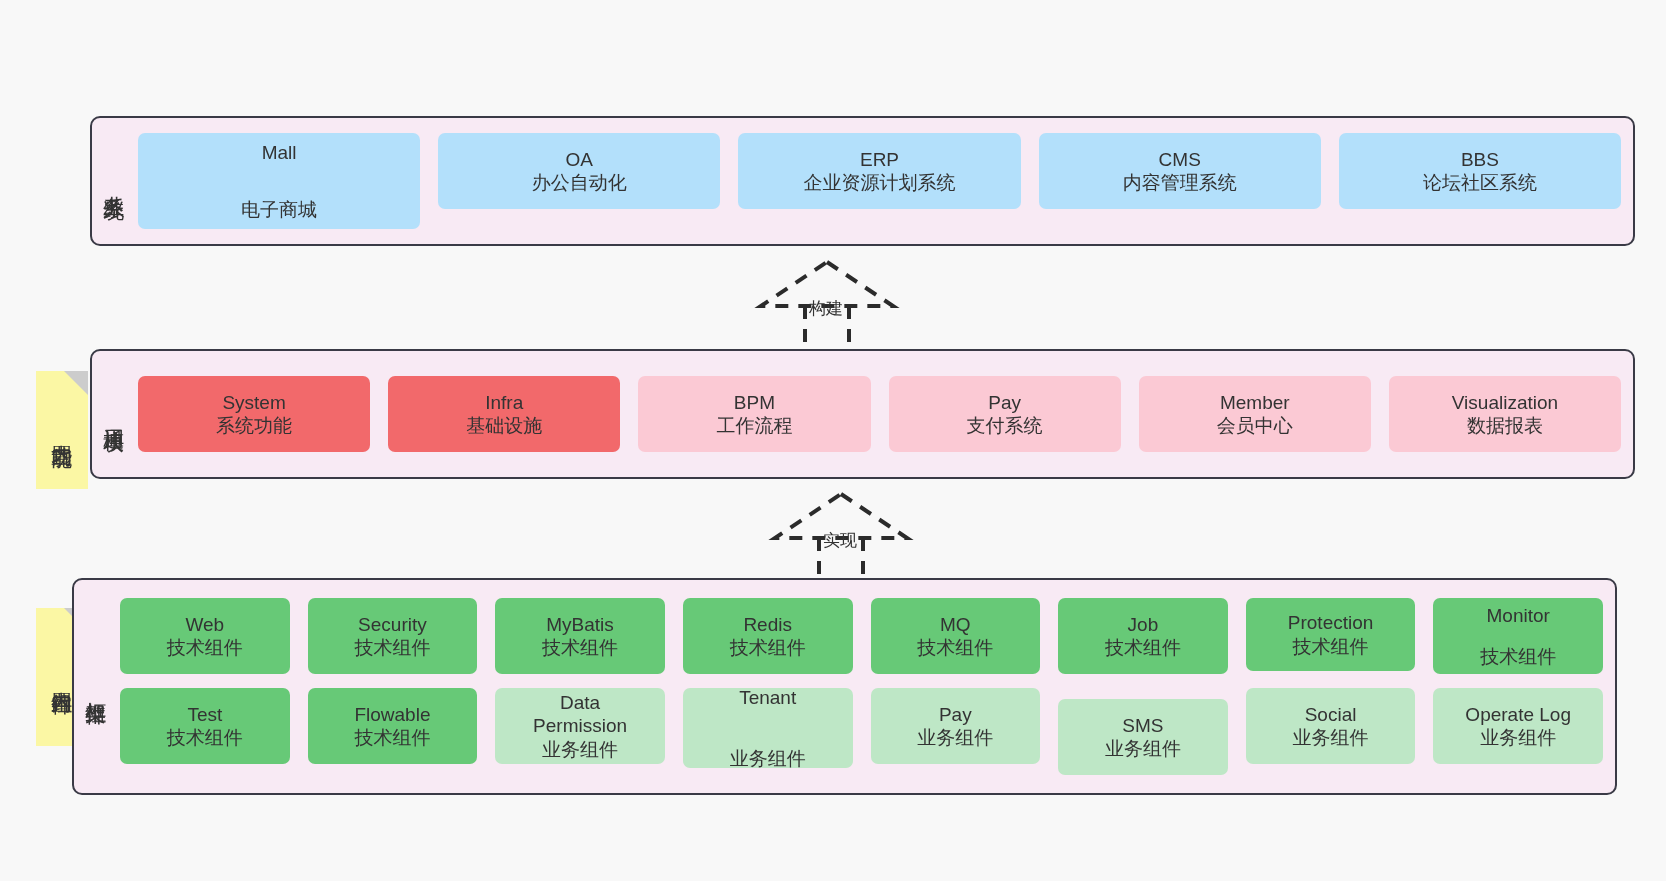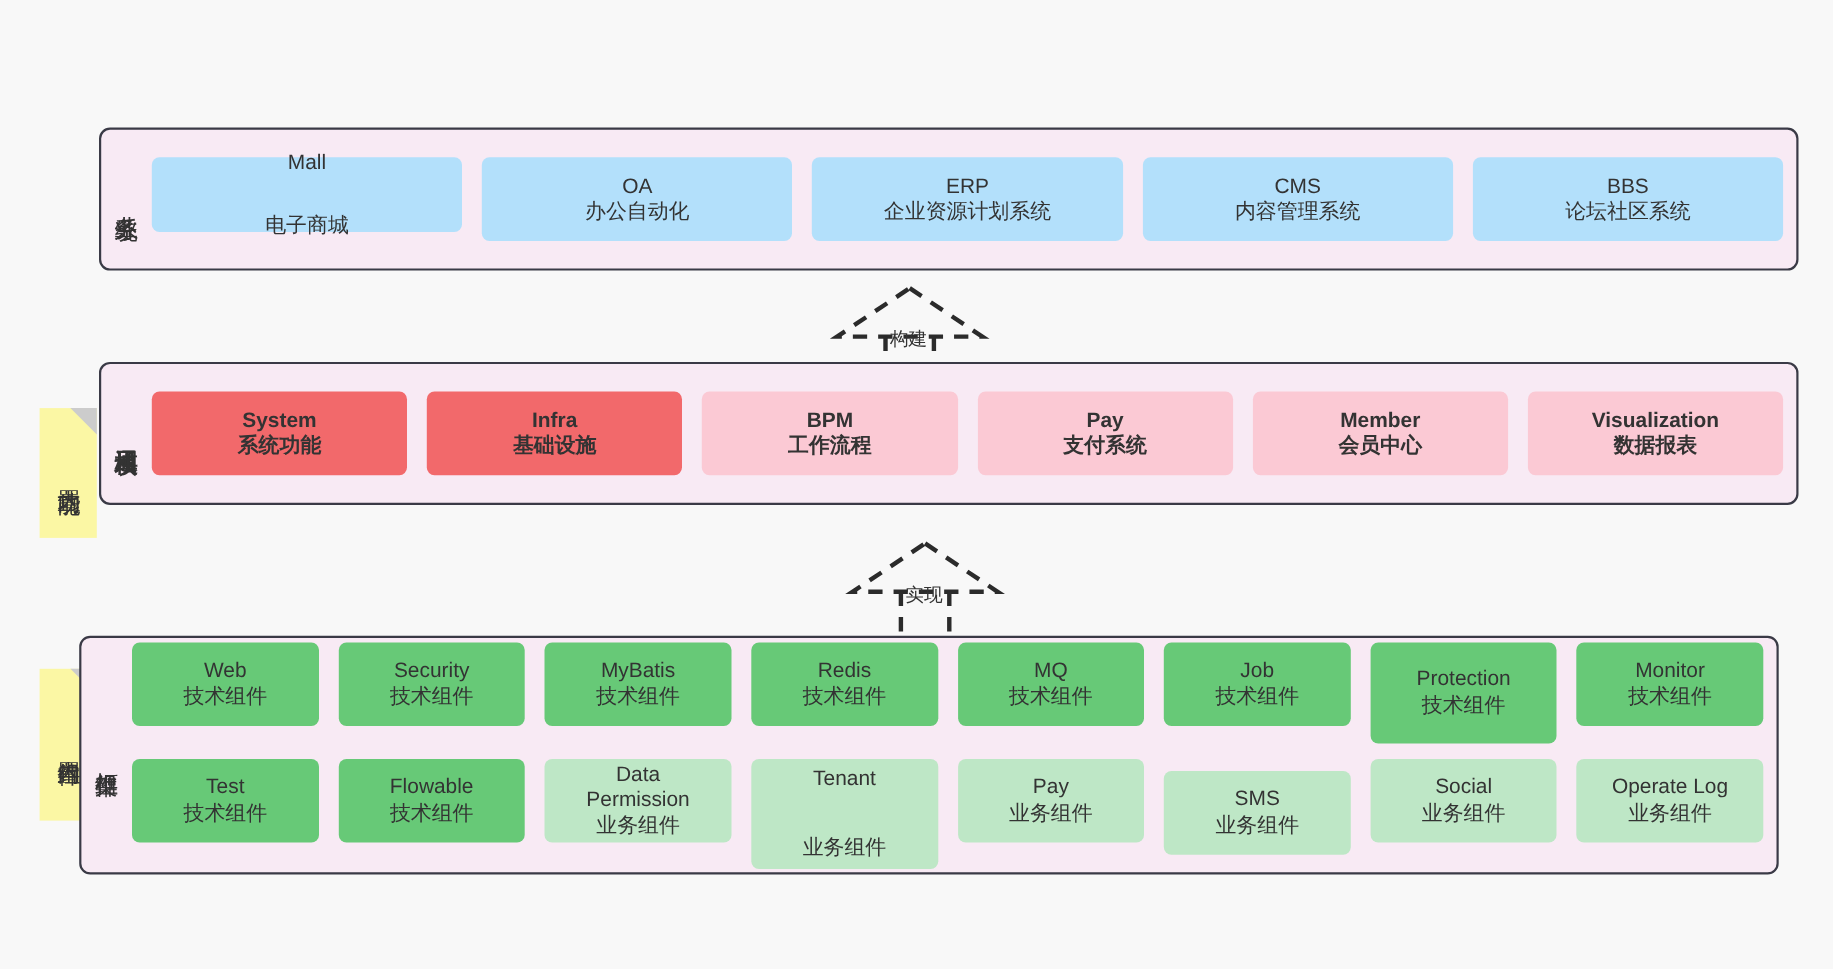--- a/index.html
+++ b/index.html
@@ -132,21 +132,21 @@
 </style>
 </head>
 <body>
 
 <div id="canvas">
 
   <div class="layer" id="layer-business" style="left:90px; top:116px; width:1545px; height:130px;">
     <div class="layer-label">业务系统</div>
     <div class="layer-body">
       <div class="row" id="business-row">
-          <div class="card c-blue" style="height: 68px; gap: 33px;">
+          <div class="card c-blue" style="height: 96px; gap: 33px;">
             <span class="t1">Mall</span>
             <span class="t3">电子商城</span>
           </div>
           <div class="card c-blue" style="height: 76px;">
             <span class="t1">OA</span>
             <span class="t3">办公自动化</span>
           </div>
           <div class="card c-blue" style="height: 76px;">
             <span class="t1">ERP</span>
             <span class="t3">企业资源计划系统</span>
@@ -170,21 +170,21 @@
 
       <path d="M48 48 L48 88 M92 48 L92 88" fill="none" stroke="#2b2b2b" stroke-width="4" stroke-dasharray="13 10"></path>
     </svg>
     <span class="arrow-label" style="left:52px; top:39px;font-family:Liberation Serif, serif;">构建</span>
   </div>
 
   <div class="sticky" style="left:36px; top:371px; width:52px; height:118px;">
     <span>内置功能</span>
   </div>
 
-  <div class="layer" id="layer-modules" style="left:90px; top:329px; width:1545px; height:130px;font-weight:bold;">
+  <div class="layer" id="layer-modules" style="left:90px; top:349px; width:1545px; height:130px;">
     <div class="layer-label">通用模块</div>
     <div class="layer-body">
       <div class="row" id="modules-row">
           <div class="card c-red" style="height: 76px;">
             <span class="t1">System</span>
             <span class="t3">系统功能</span>
           </div>
           <div class="card c-red" style="height: 76px;">
             <span class="t1">Infra</span>
             <span class="t3">基础设施</span>
@@ -242,44 +242,44 @@
             <span class="t3">技术组件</span>
           </div>
           <div class="card c-green" style="height: 76px;">
             <span class="t1">MQ</span>
             <span class="t3">技术组件</span>
           </div>
           <div class="card c-green" style="height: 76px;">
             <span class="t1">Job</span>
             <span class="t3">技术组件</span>
           </div>
-          <div class="card c-green" style="height: 92px;">
+          <div class="card c-green" style="height: 73px;">
             <span class="t1">Protection</span>
             <span class="t3">技术组件</span>
           </div>
-          <div class="card c-green" style="height: 76px;">
+          <div class="card c-green" style="height: 76px; justify-content: space-between;">
             <span class="t1">Monitor</span>
             <span class="t3">技术组件</span>
           </div>
         </div>
       <div class="row" id="framework-row2">
           <div class="card c-green" style="height: 76px;">
             <span class="t1">Test</span>
             <span class="t3">技术组件</span>
           </div>
           <div class="card c-green" style="height: 76px;">
             <span class="t1">Flowable</span>
             <span class="t3">技术组件</span>
           </div>
           <div class="card c-lgreen" style="height: 76px;">
             <span class="t1">Data</span>
             <span class="t2">Permission</span>
             <span class="t3">业务组件</span>
           </div>
-          <div class="card c-lgreen" style="height: 100px; gap: 38px;">
+          <div class="card c-lgreen" style="height: 80px; gap: 38px;">
             <span class="t1">Tenant</span>
             <span class="t3">业务组件</span>
           </div>
           <div class="card c-lgreen" style="height: 76px;">
             <span class="t1">Pay</span>
             <span class="t3">业务组件</span>
           </div>
           <div class="card c-lgreen" style="height: 76px; margin-top: 11px;">
             <span class="t1">SMS</span>
             <span class="t3">业务组件</span>

